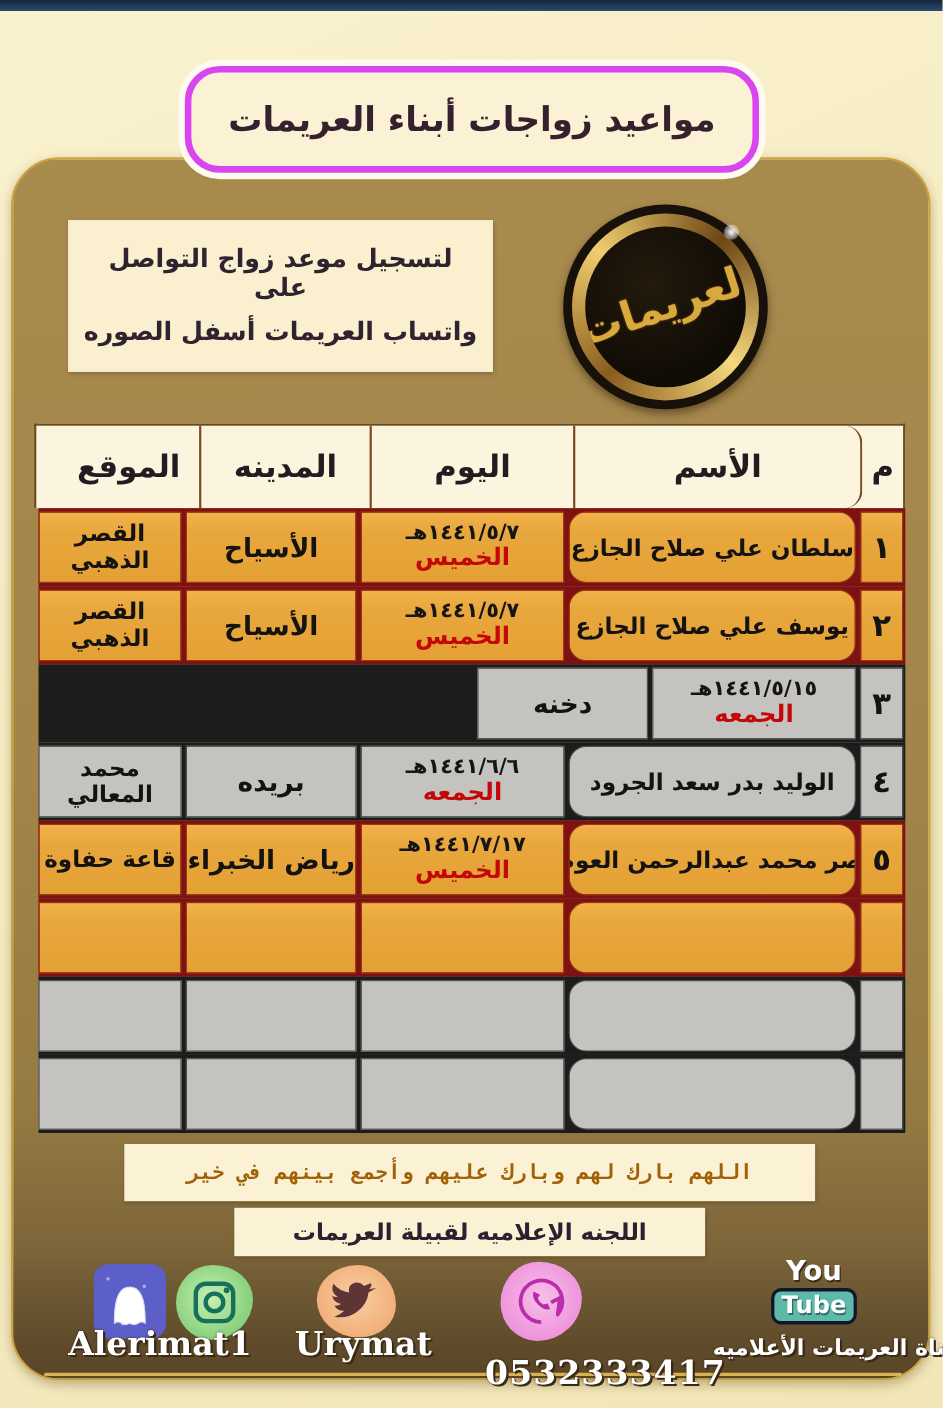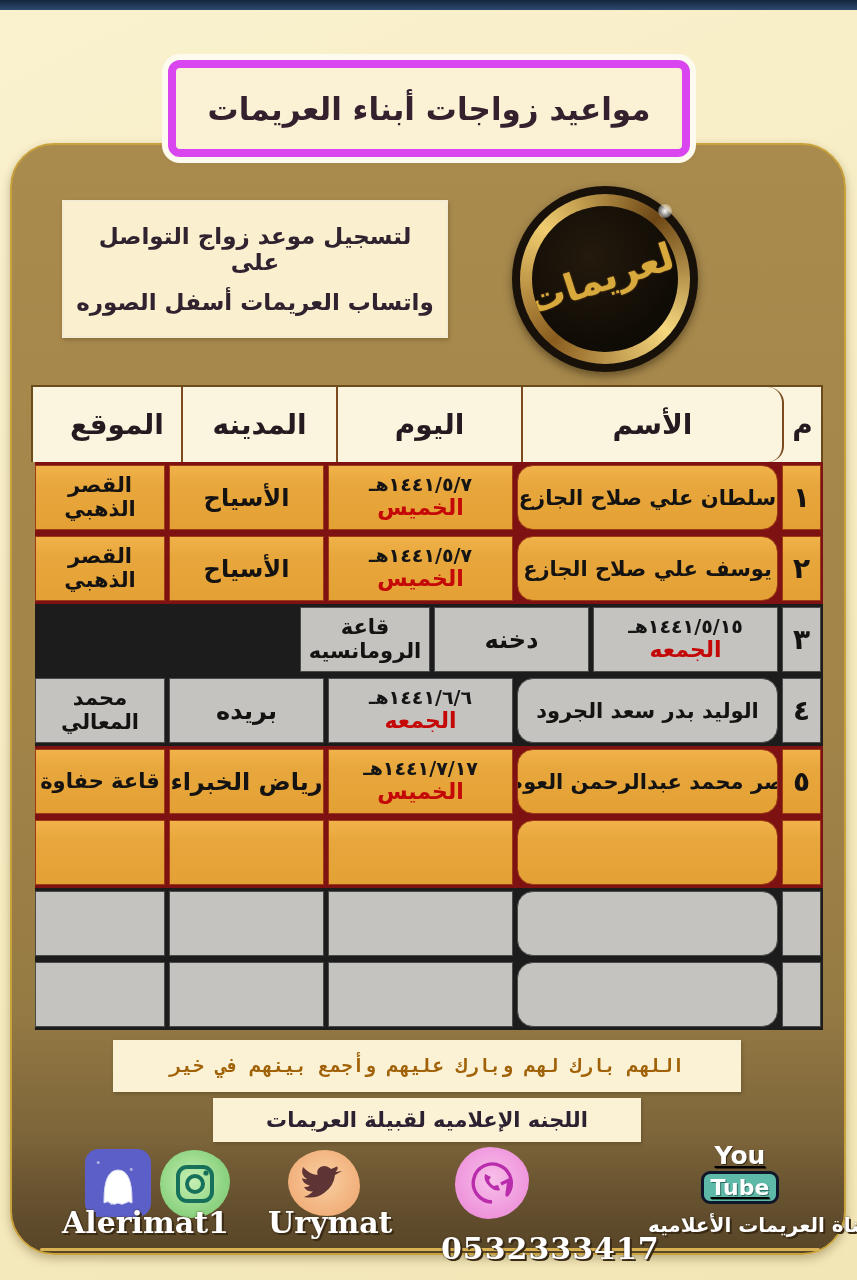--- a/index.html
+++ b/index.html
@@ -16,21 +16,21 @@
   .card{left:10px;top:143px;width:836px;height:1112px;
     border:2px solid #c9a23c;border-radius:44px;
     background:linear-gradient(180deg,#a98b4e 0%,#a28449 52%,#957a43 78%,#6f5935 96%,#685330 100%);
     box-shadow:0 4px 10px rgba(90,70,30,.35);}
   .footer-band{left:12px;top:1145px;width:832px;height:108px;
     border-radius:0 0 42px 42px;
     background:linear-gradient(180deg,rgba(110,88,50,.15),rgba(75,58,32,.55));}
   .gold-line{left:40px;top:1248px;width:780px;height:3px;background:#d9b254;border-radius:2px;}
   
   .banner{left:168px;top:60px;width:522px;height:97px;
-    background:#fbf2d6;border:8px solid #d946ef;border-radius:12px;
+    background:#fbf2d6;border:6px solid #d946ef;border-radius:32px;
     box-shadow:0 0 0 6px #fdfaee,0 3px 6px rgba(120,90,40,.35);
     display:flex;align-items:center;justify-content:center;}
   .banner .t{font-size:31px;font-weight:bold;color:#35212e;letter-spacing:0;}
   
   .infobox{left:62px;top:200px;width:386px;height:138px;
     background:#faf0cf;border:2px solid #f3ecd2;box-shadow:1px 2px 4px rgba(70,50,20,.3);
     display:flex;flex-direction:column;justify-content:space-evenly;align-items:center;
     direction:rtl;text-align:center;padding:6px 8px;}
   .infobox .l{font-size:23px;font-weight:bold;color:#30232f;}
   
@@ -81,21 +81,21 @@
       radial-gradient(circle at 20% 20%,rgba(255,255,255,.5) 1px,transparent 2px),
       radial-gradient(circle at 70% 30%,rgba(255,255,255,.5) 1px,transparent 2px),
       radial-gradient(circle at 40% 80%,rgba(255,255,255,.5) 1px,transparent 2px),
       #5b5fc7;}
   .insta{left:160px;top:1150px;width:70px;height:68px;border-radius:48% 52% 55% 45%/50% 46% 54% 50%;
     background:radial-gradient(circle at 45% 45%,#c8f0b4,#8fd483 60%,#79c46c);}
   .twit{left:288px;top:1150px;width:72px;height:66px;border-radius:52% 48% 46% 54%/48% 55% 45% 52%;
     background:radial-gradient(circle at 50% 45%,#f8cfa2,#f2b27e 65%,#eda465);}
   .whats{left:455px;top:1147px;width:74px;height:72px;border-radius:47% 53% 55% 45%/52% 46% 54% 48%;
     background:radial-gradient(circle at 50% 45%,#f7c0e8,#f09ade 60%,#e883d2);}
-  .yt{left:697px;top:1143px;width:86px;height:72px;display:flex;flex-direction:column;align-items:center;text-decoration:underline;}
+  .yt{left:697px;top:1143px;width:86px;height:72px;display:flex;flex-direction:column;align-items:center;}
   .yt .you{font-family:"DejaVu Sans",sans-serif;font-weight:bold;font-size:25px;color:#fff;line-height:1;
     text-shadow:1px 1px 0 #3a2c14;}
   .yt .tube{margin-top:3px;background:#5fb9a9;border:3px solid #0f172a;border-radius:9px;
     padding:1px 7px;font-weight:bold;font-size:22px;color:#fff;line-height:1.15;text-shadow:1px 1px 0 #2e6d60;}
   
   .handles{left:0;top:1205px;width:857px;height:46px;}
   .handles span{position:absolute;font-family:"DejaVu Serif",serif;font-weight:bold;color:#fff;
     font-size:30px;text-shadow:2px 2px 0 #3a2a14,0 0 2px #3a2a14;white-space:nowrap;}
   .h-snap{left:62px;}
   .h-tw{left:268px;}
@@ -180,23 +180,20 @@
     <div class="td c-num">
           <span class="num">٣</span>
         </div>
     <div class="td c-day">
       <span class="date">١٤٤١/٥/١٥هـ</span>
       <span class="wd">الجمعه</span>
     </div>
     <div class="td c-city">
           <span class="city">دخنه</span>
         </div>
-    <div class="td c-loc">
-          <span class="loc">قاعة الرومانسيه</span>
-        </div>
   </div>
 
   <div class="tr data gray">
     <div class="td c-num">
           <span class="num">٤</span>
         </div>
     <div class="td c-name">
           <span class="name">الوليد بدر سعد الجرود</span>
         </div>
     <div class="td c-day">

